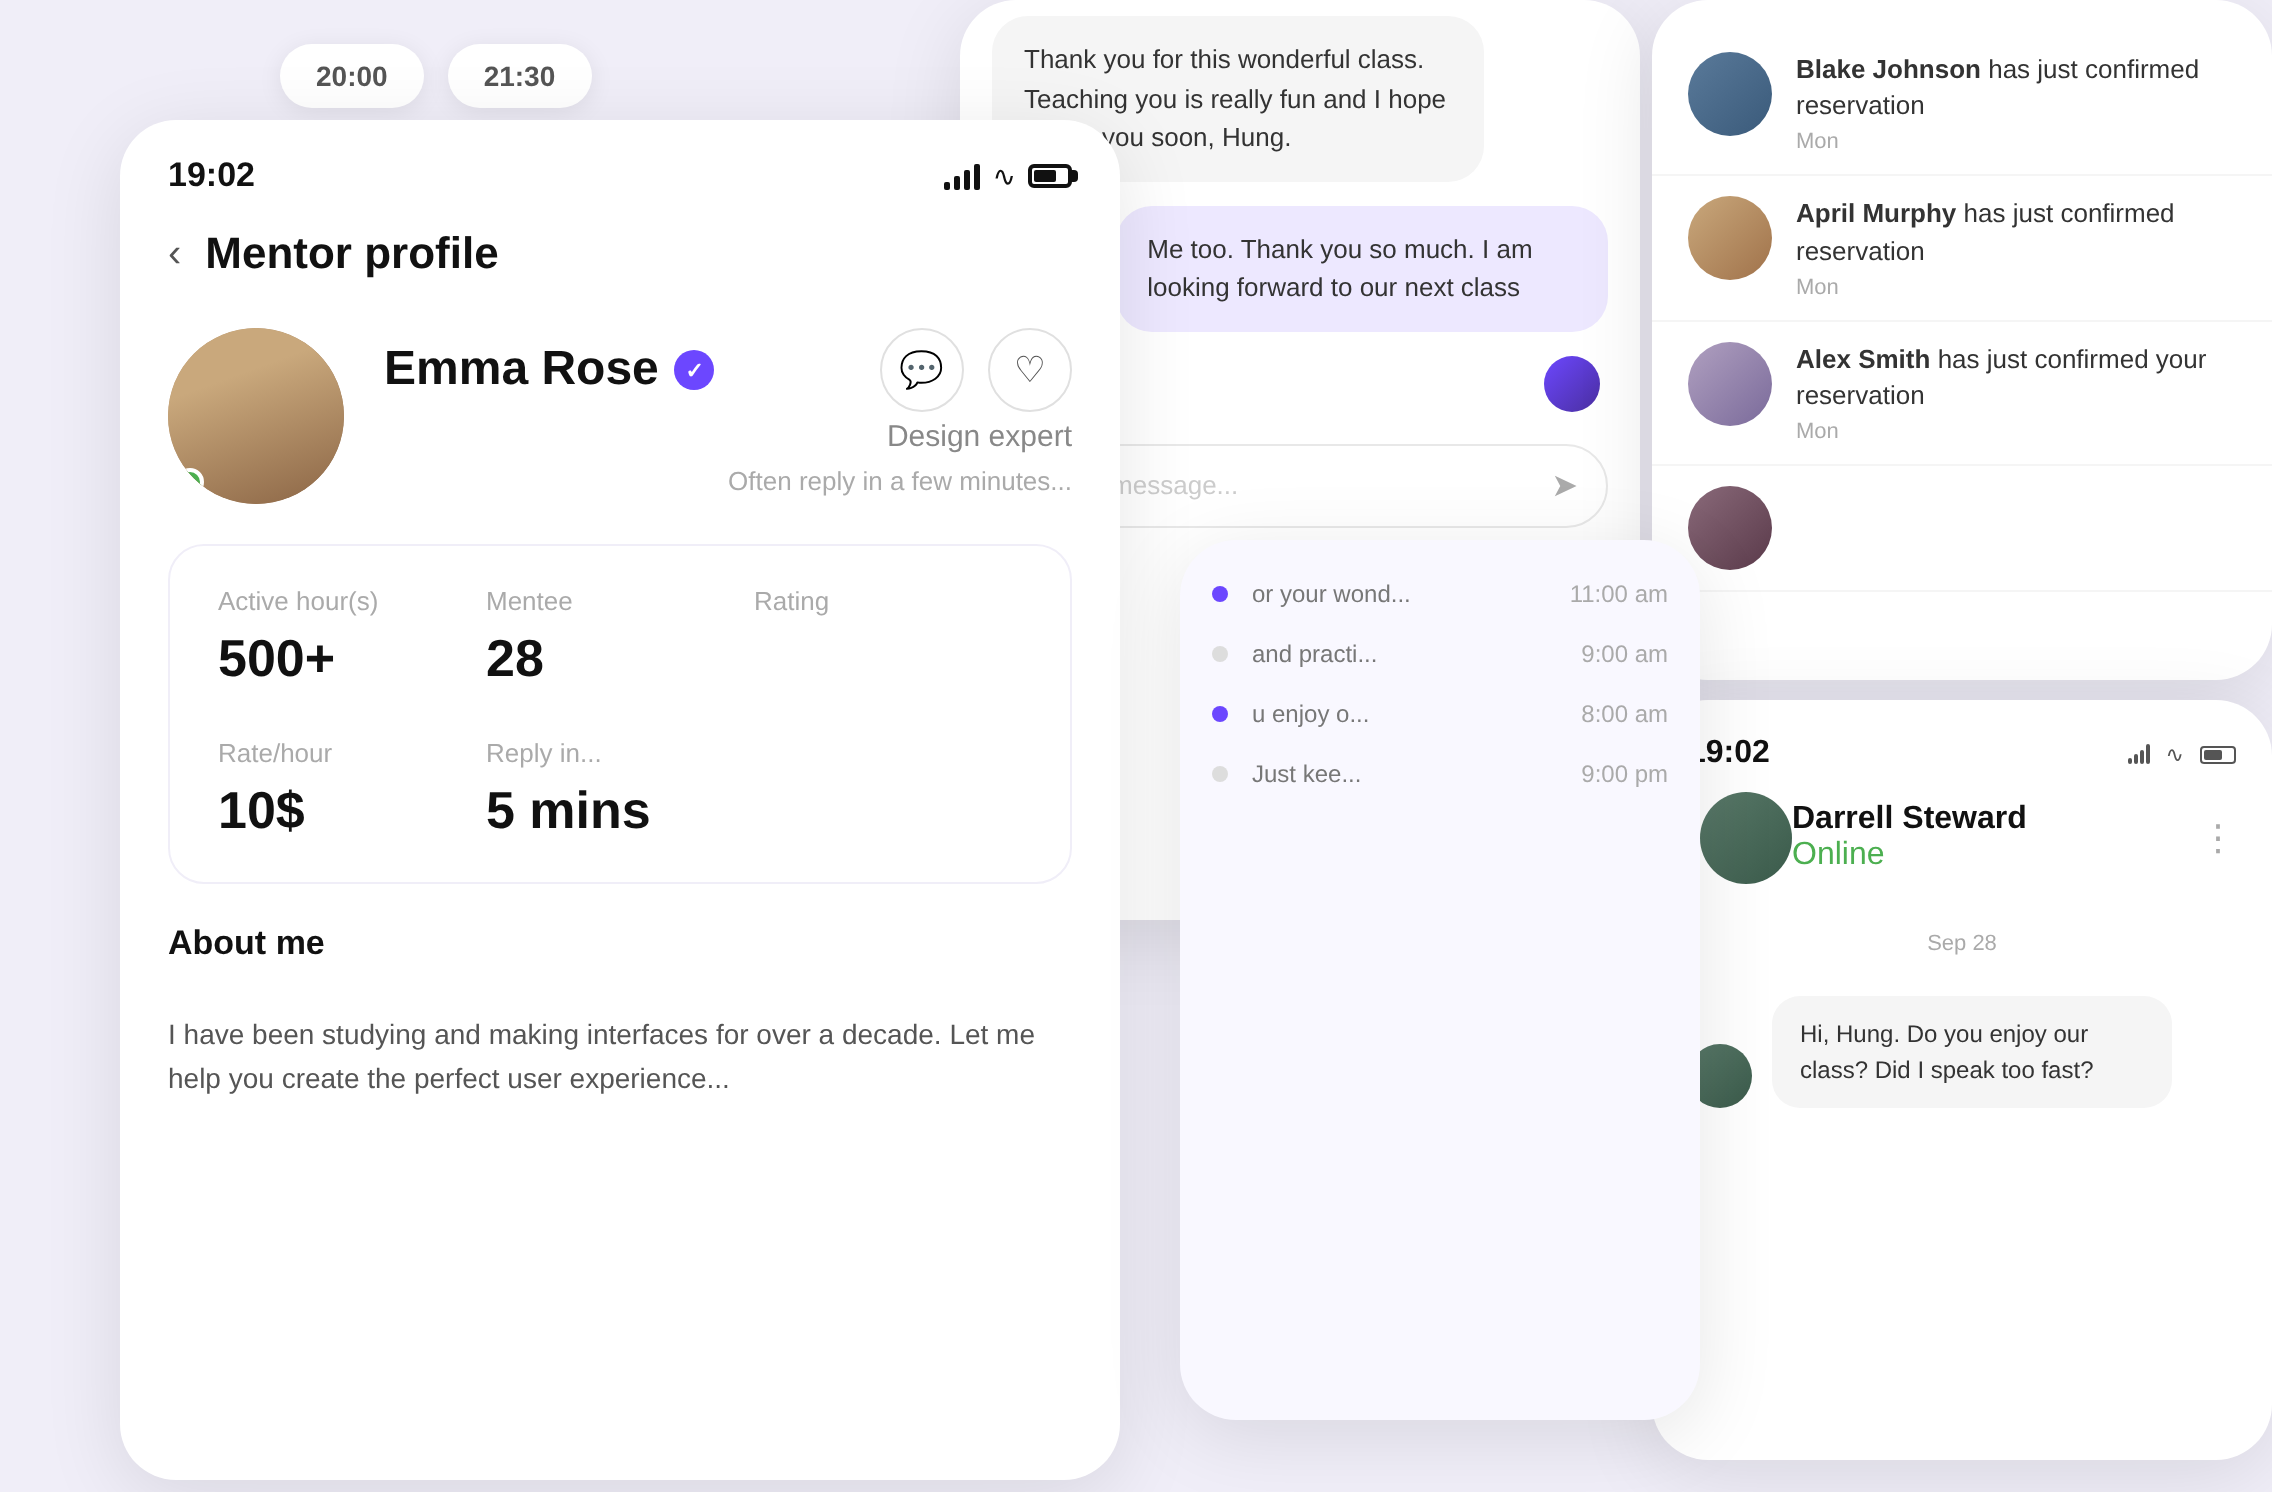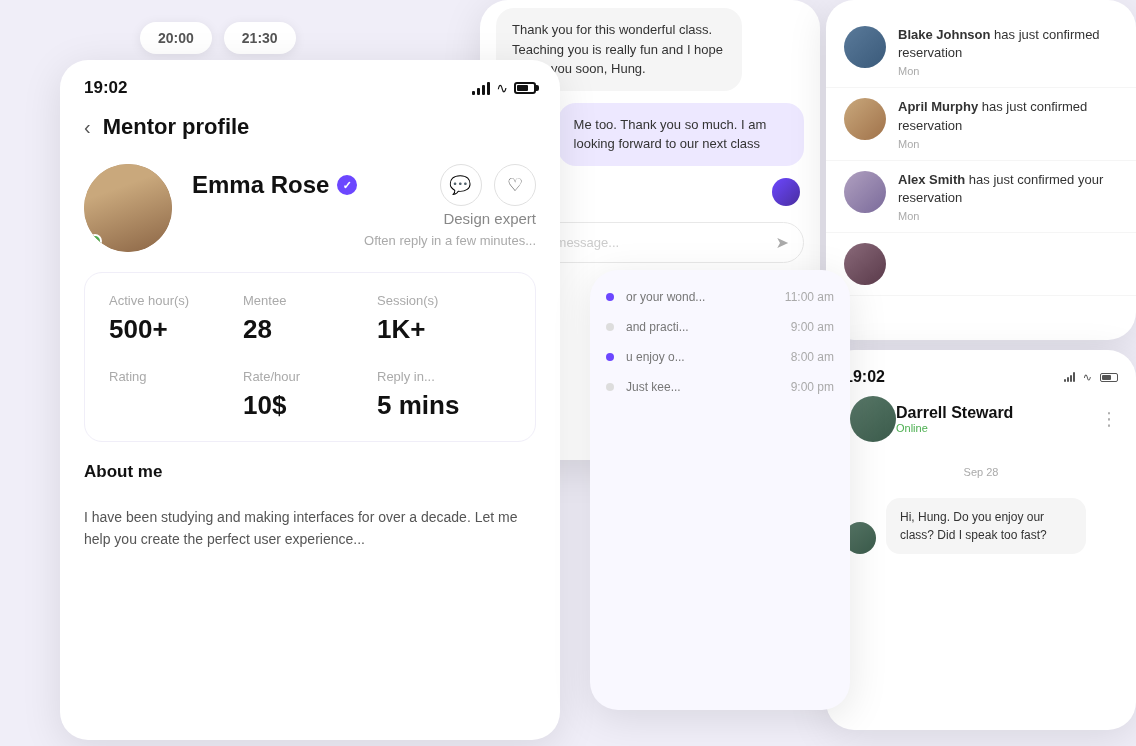--- a/index.html
+++ b/index.html
@@ -246,21 +246,21 @@
       padding: 0 18px 16px;
     }
     .detail-avatar {
       width: 46px; height: 46px;
       border-radius: 50%;
       background: linear-gradient(135deg, #6c47ff, #4a2fa0);
       overflow: hidden;
     }
     .detail-person-info {}
     .detail-person-name { font-size: 16px; font-weight: 700; color: #111; }
-    .detail-status { font-size: 11px; color: #4caf50; }
+    .detail-status { font-size: 16px; color: #4caf50; }
     .chat-detail-messages {
       padding: 8px 18px;
       display: flex;
       flex-direction: column;
       gap: 20px;
     }
     .detail-date-sep {
       text-align: center;
       font-size: 11px;
       color: #aaa;
@@ -442,24 +442,20 @@
   <div class="stats-box">
     <div class="stat-item">
       <div class="stat-label">Active hour(s)</div>
       <div class="stat-value">500+</div>
     </div>
     <div class="stat-item">
       <div class="stat-label">Mentee</div>
       <div class="stat-value">28</div>
     </div>
     <div class="stat-item">
-      <div class="stat-label">Session(s)</div>
-      <div class="stat-value">1K+</div>
-    </div>
-    <div class="stat-item">
       <div class="stat-label">Rating</div>
     </div>
     <div class="stat-item">
       <div class="stat-label">Rate/hour</div>
       <div class="stat-value">10$</div>
     </div>
     <div class="stat-item">
       <div class="stat-label">Reply in...</div>
       <div class="stat-value">5 mins</div>
     </div>

